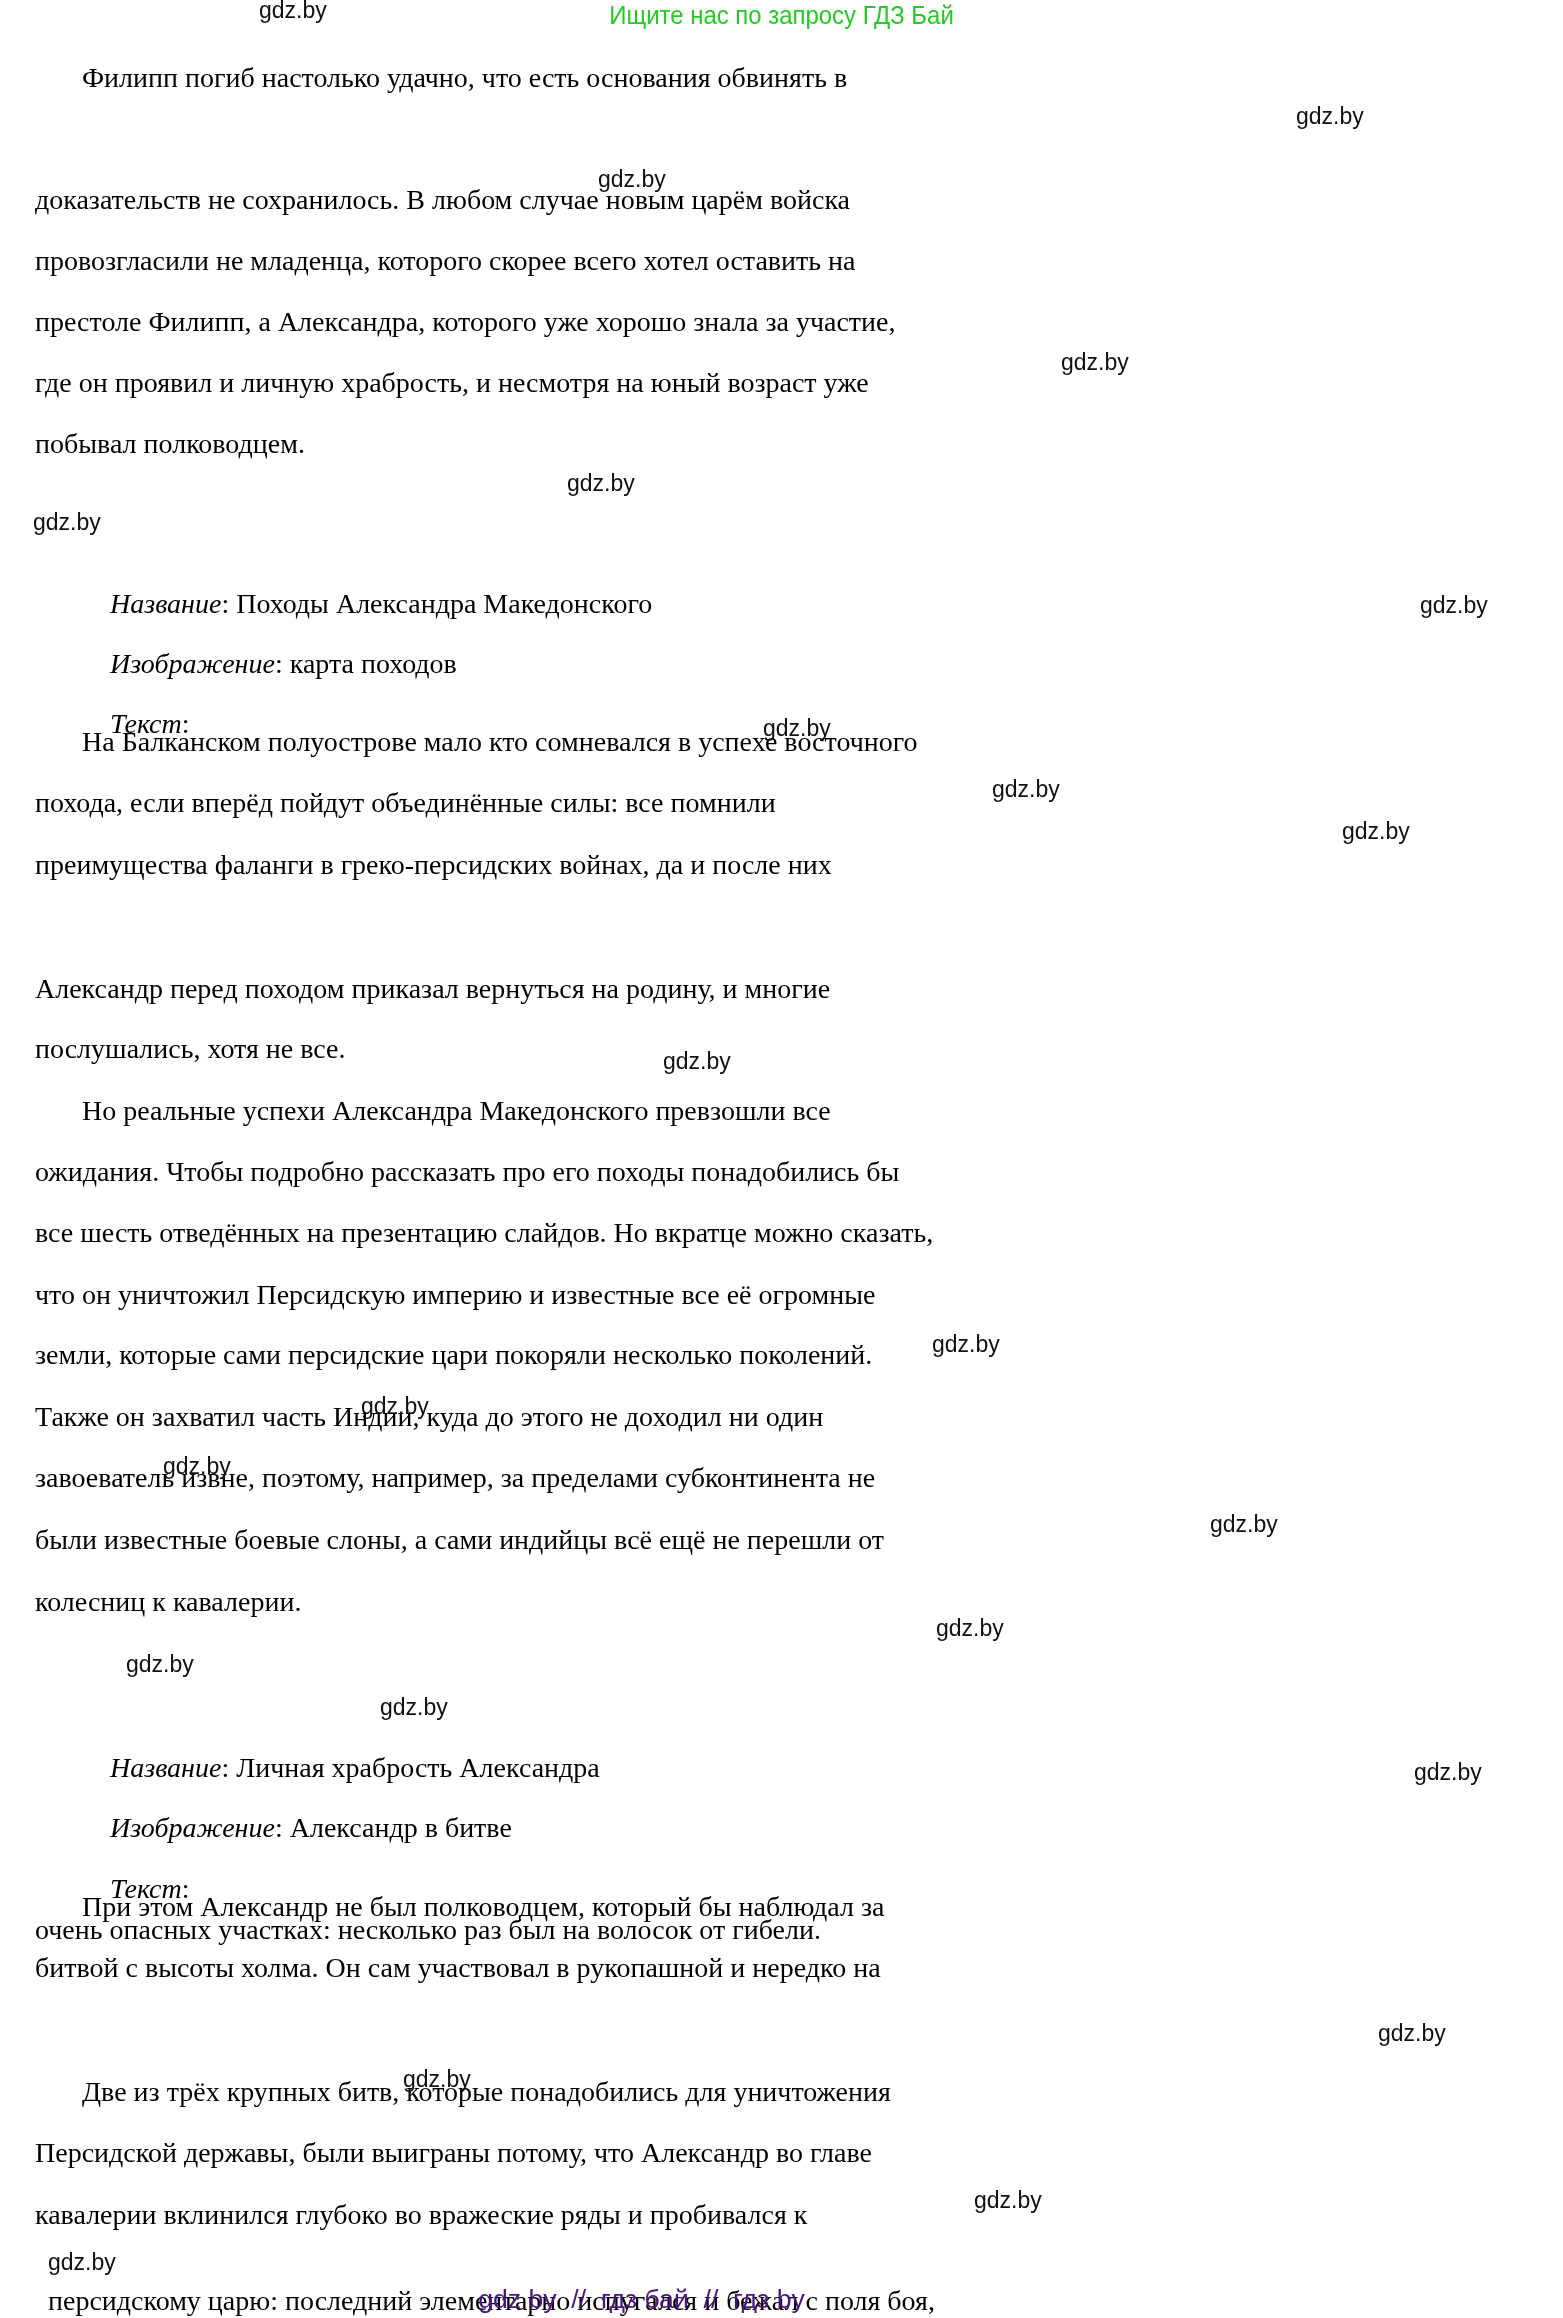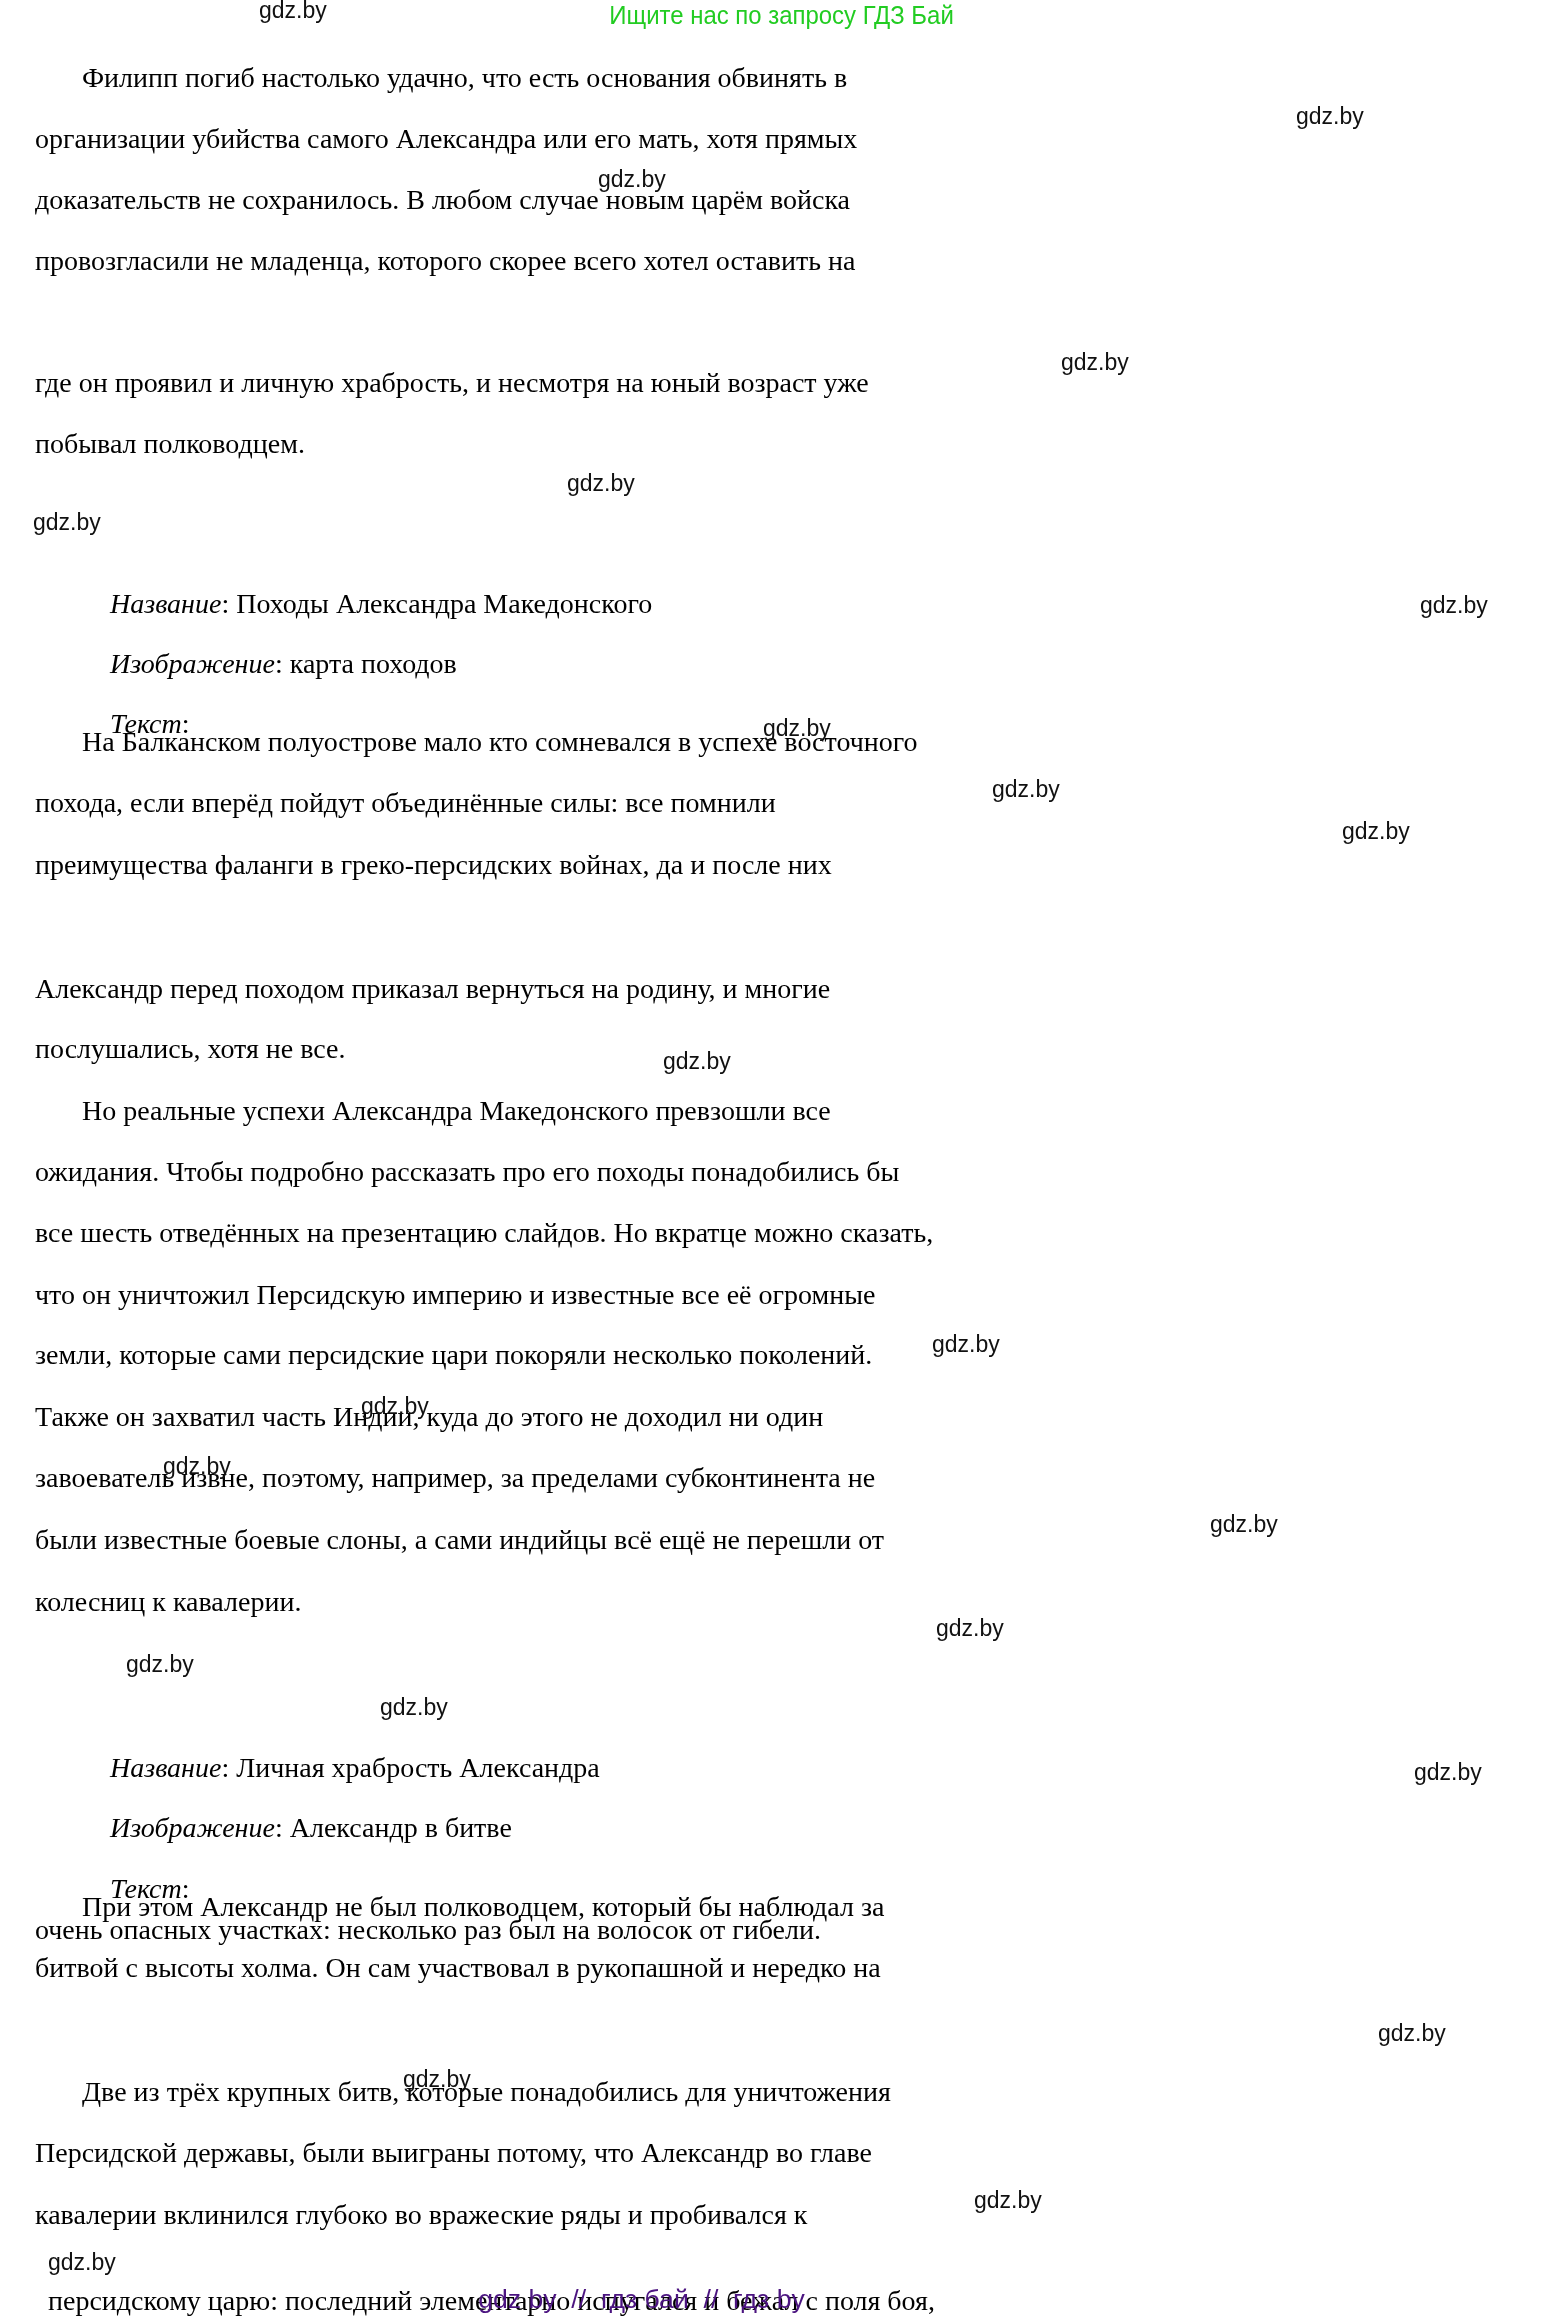--- a/index.html
+++ b/index.html
@@ -18,23 +18,23 @@
         font-size: 23px; line-height: 25px; color: #111111; }
 </style>
 </head>
 <body>
 
 <div class="page">
 
   <div class="hdr">Ищите нас по запросу ГДЗ Бай</div>
 
   <div class="line" style="left:82px; top:56px;">Филипп погиб настолько удачно, что есть основания обвинять в</div>
-  <div class="line" style="left:35px;  top:117px;">организации убийства самого Александра или его мать, хотя прямых</div>
   <div class="line" style="left:35px;  top:178px;">доказательств не сохранилось. В любом случае новым царём войска</div>
   <div class="line" style="left:35px;  top:239px;">провозгласили не младенца, которого скорее всего хотел оставить на</div>
+  <div class="line" style="left:35px;  top:300px;">престоле Филипп, а Александра, которого уже хорошо знала за участие,</div>
   <div class="line" style="left:35px;  top:361px;">где он проявил и личную храбрость, и несмотря на юный возраст уже</div>
   <div class="line" style="left:35px;  top:422px;">побывал полководцем.</div>
 
   <div class="line" style="left:82px; top:538px;">
     <span class="lbl">Название</span>: <span>Походы Александра Македонского</span>
   </div>
   <div class="line" style="left:82px; top:598px;">
     <span class="lbl">Изображение</span>: <span>карта походов</span>
   </div>
   <div class="line" style="left:82px; top:658px;">

